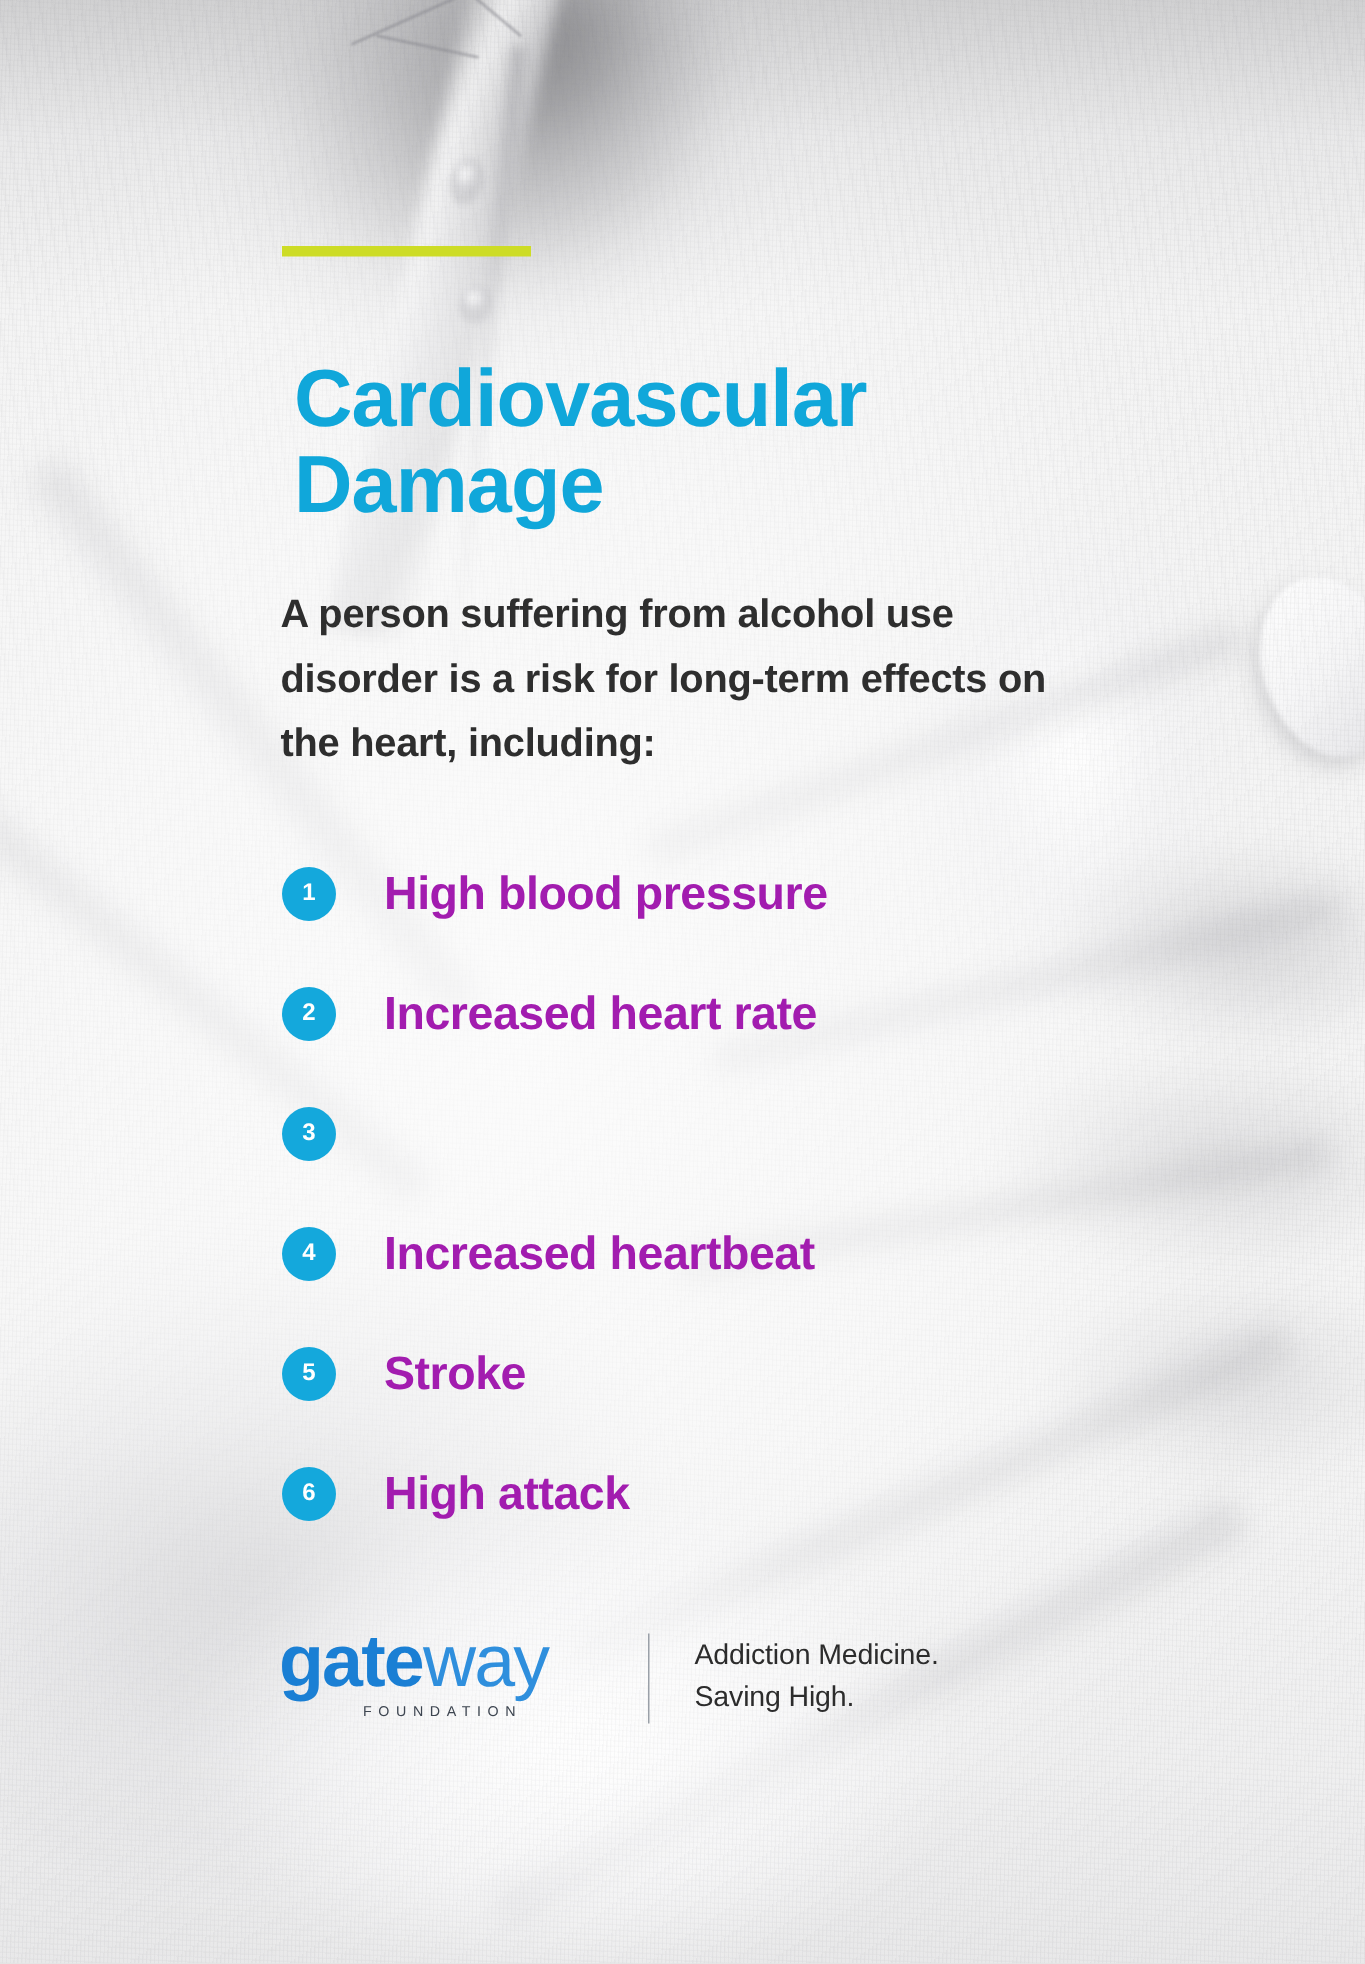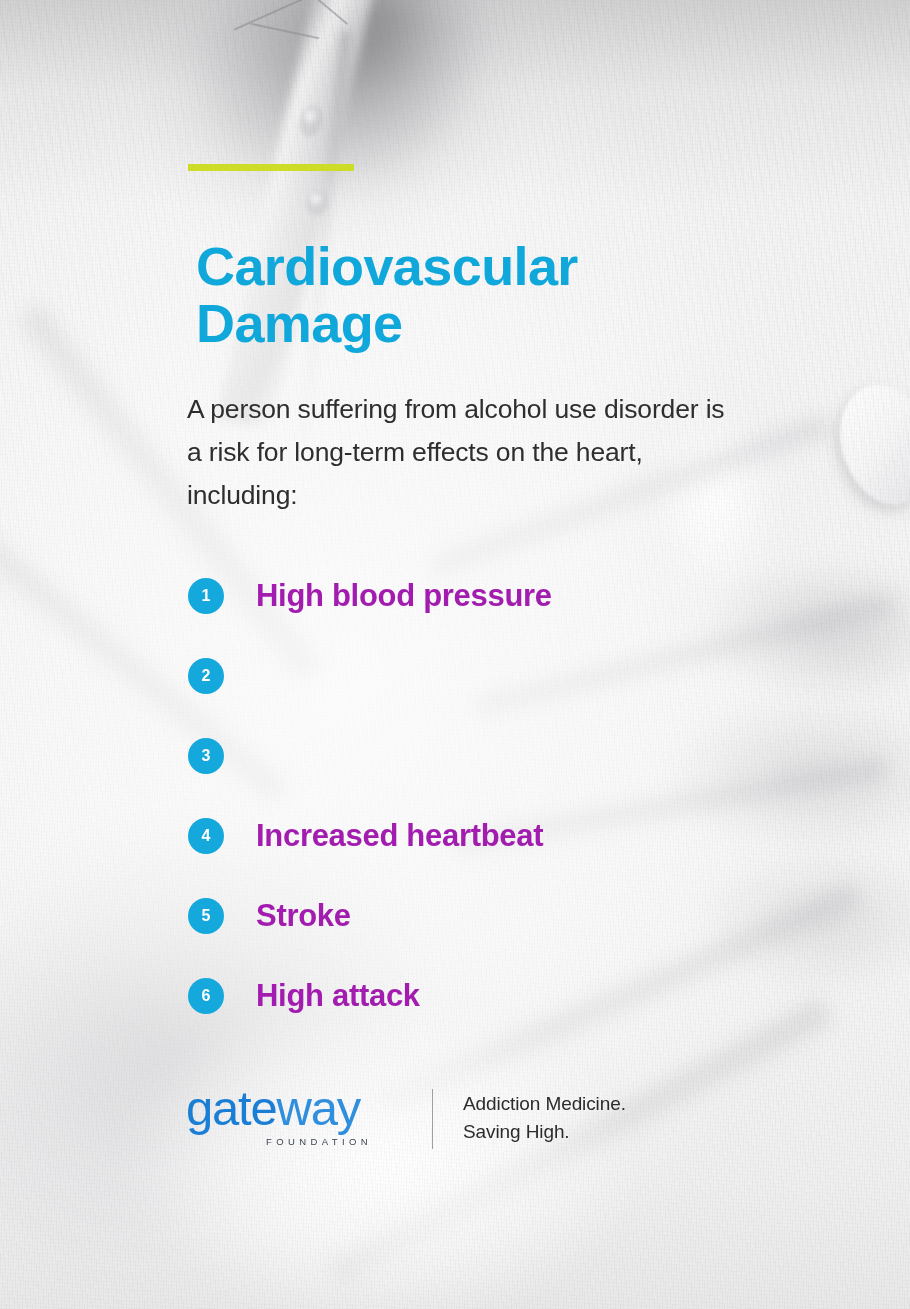--- a/index.html
+++ b/index.html
@@ -301,21 +301,21 @@
   }
 
   .intro {
     position: absolute;
     left: 187px;
     top: 388px;
     width: 545px;
     margin: 0;
     color: #2e2e2e;
     font-size: 26.5px;
-    font-weight: 400;
+    font-weight: 700;
     line-height: 1.62;
     letter-spacing: -0.15px;
   }
 
   .list {
     position: absolute;
     left: 188px;
     top: 578px;
     width: 620px;
     margin: 0;
@@ -369,26 +369,26 @@
   }
 
   .logo-wordmark {
     font-size: 49px;
     line-height: 1;
     letter-spacing: -1.2px;
     color: #1a7fd4;
     white-space: nowrap;
   }
 
-  .logo-gate { font-weight: 400; }
+  .logo-gate { font-weight: 700; }
   .logo-way  { font-weight: 400; color: #2f8fdd; text-align: right; }
 
   .logo-foundation {
     margin-top: 3px;
-    margin-left: 40px;
+    margin-left: 16px;
     font-size: 9.5px;
     font-weight: 400;
     letter-spacing: 4.4px;
     color: #3d4550;
     padding-left: 40px;
   }
 
   .logo-divider {
     width: 1px;
     height: 60px;
@@ -453,20 +453,21 @@
 
     <p class="intro">A person suffering from alcohol use disorder is a risk for long-term effects on the heart, including:</p>
 
     <ul class="list">
       <li class="list-item">
         <span class="num-badge">1</span>
         <span class="item-label">High blood pressure</span>
       </li>
       <li class="list-item">
         <span class="num-badge">2</span>
+        <span class="item-label">Increased heart rate</span>
       </li>
       <li class="list-item">
         <span class="num-badge">3</span>
       </li>
       <li class="list-item">
         <span class="num-badge">4</span>
         <span class="item-label">Increased heartbeat</span>
       </li>
       <li class="list-item">
         <span class="num-badge">5</span>

